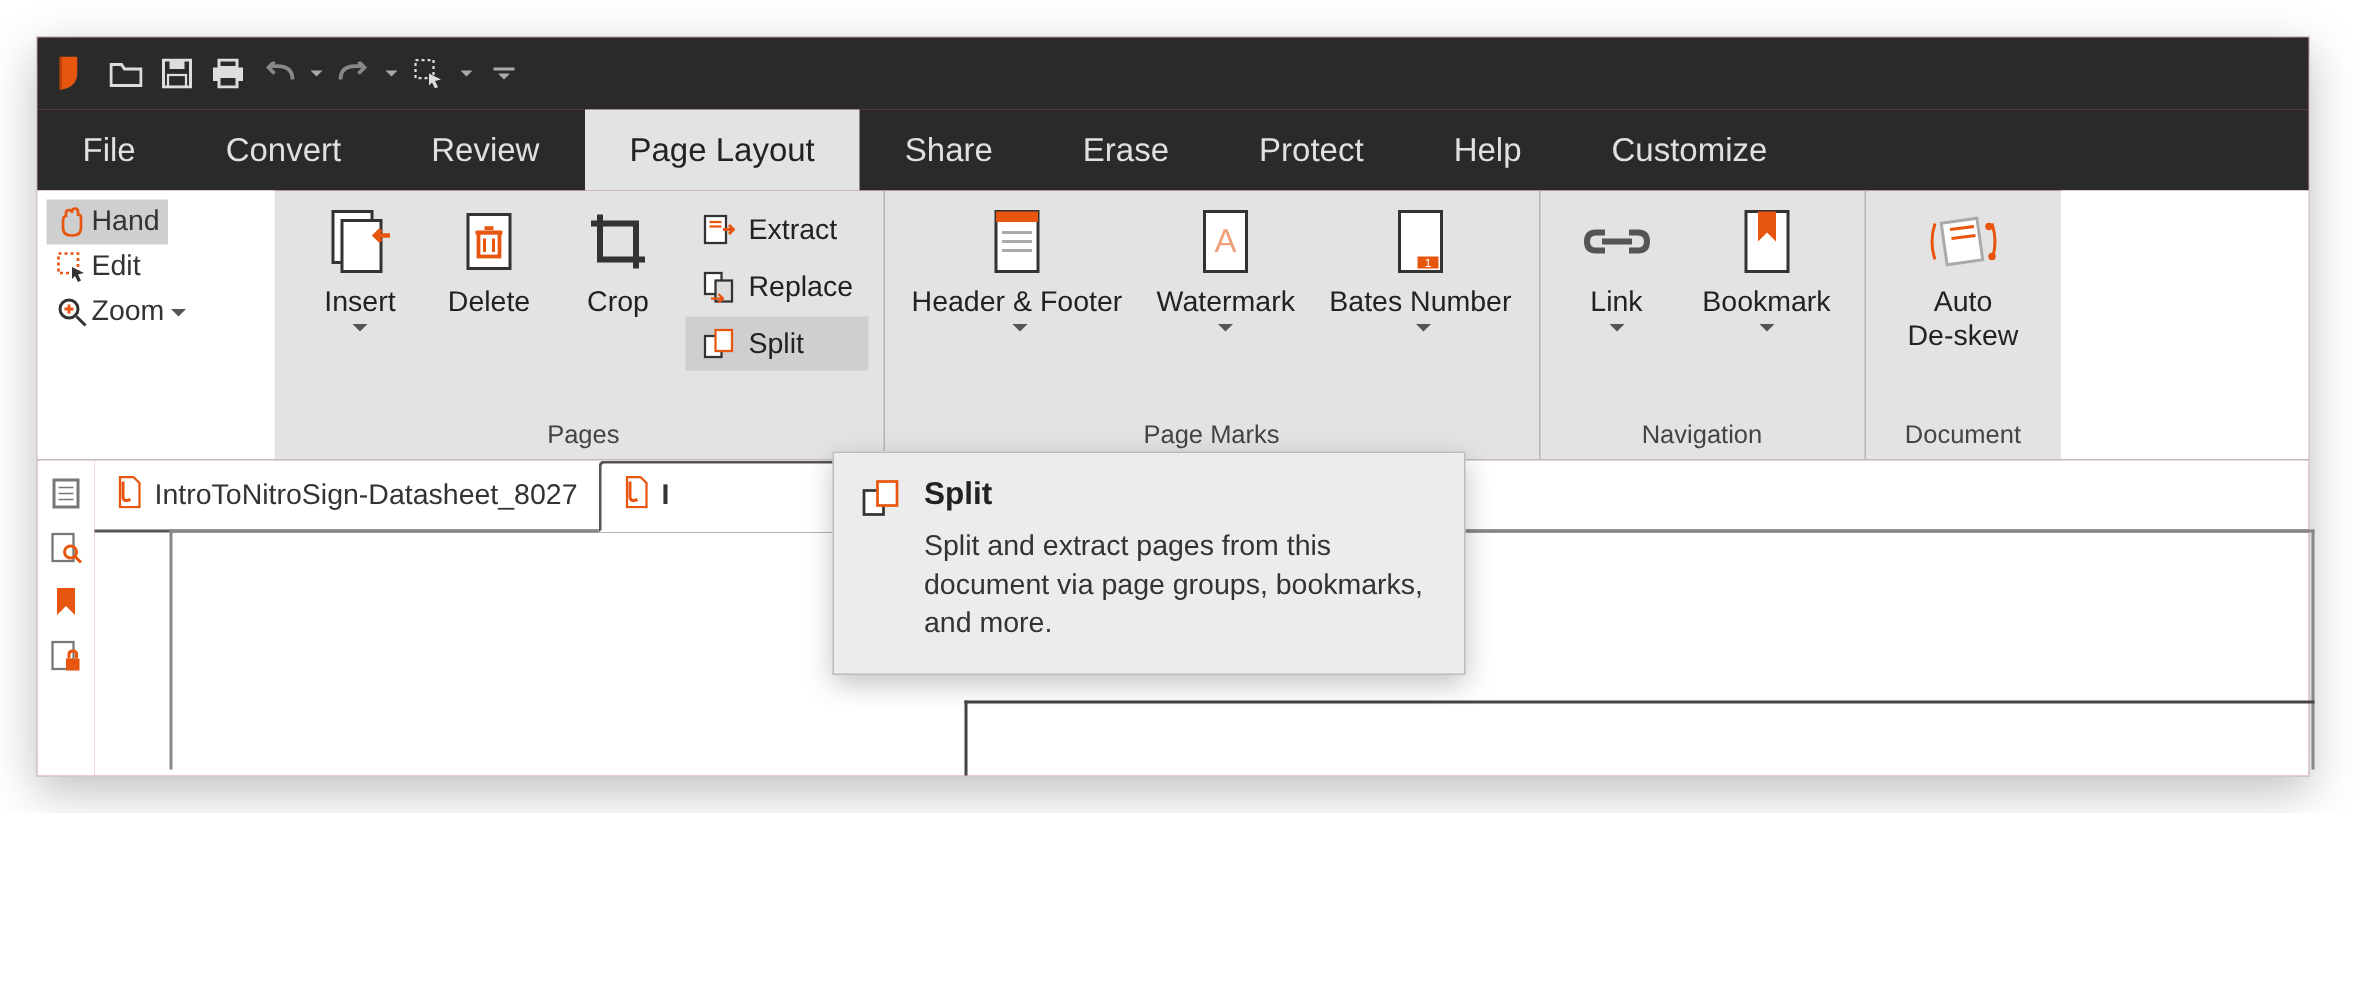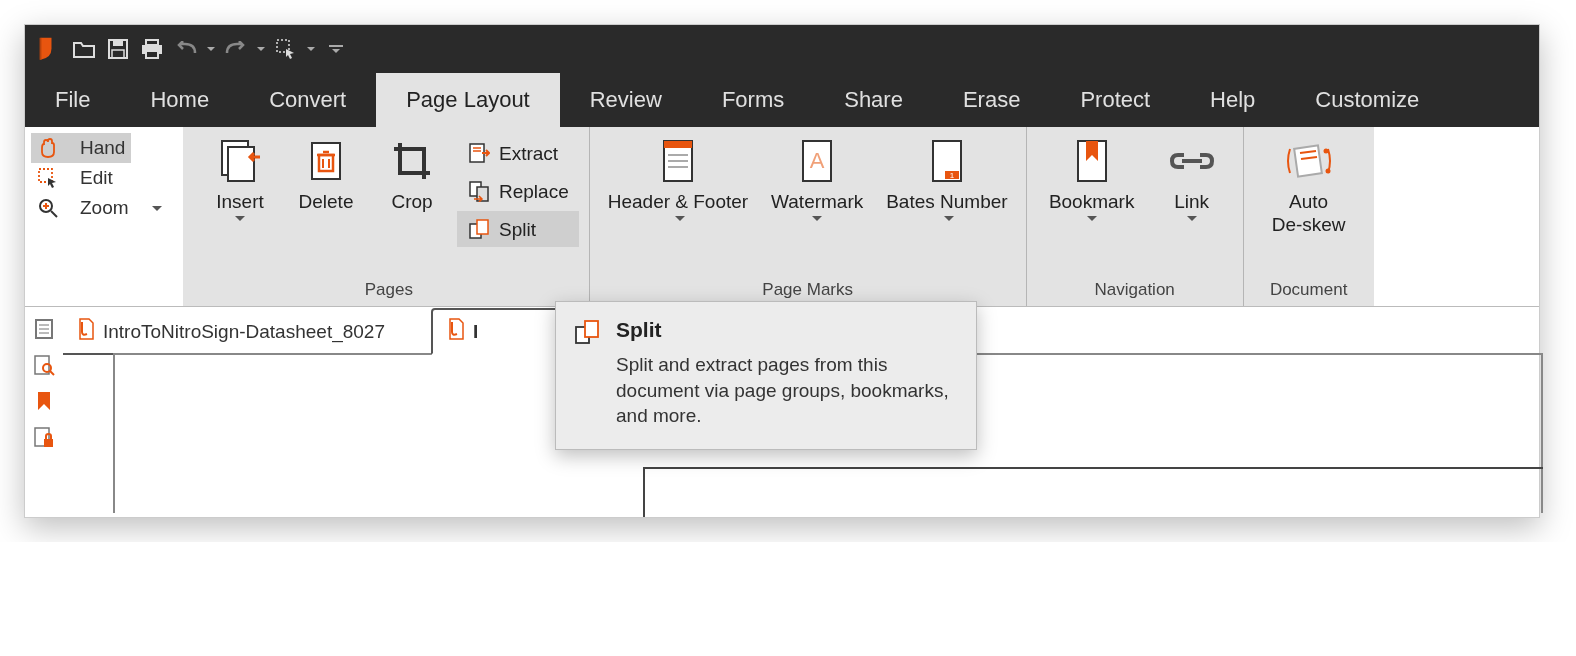--- a/index.html
+++ b/index.html
@@ -67,21 +67,21 @@
   }
   .ribbon-left {
     width: 158px;
     background: #fff;
     border-right: none;
     padding: 6px;
   }
   .tool-row {
     display: flex;
     align-items: center;
-    gap: 21px;
+    gap: 2px;
     padding: 4px 6px;
     font-size: 19px;
     color: #333;
   }
   .tool-row.selected {
     background: #cfcfcf;
     width: fit-content;
   }
   .tool-icon {
     width: 22px; height: 22px;
@@ -305,25 +305,23 @@
     </div>
     <div class="qat-drop"></div>
     <div class="qat-btn" style="flex-direction:column;gap:2px;">
       <div style="width:14px;height:2px;background:#aaa;"></div>
       <div class="qat-drop"></div>
     </div>
   </div>
 
   <div class="menubar">
     <div class="menuitem">File</div>
-    <div class="menuitem">Home</div>
     <div class="menuitem">Convert</div>
+    <div class="menuitem">Review</div>
     <div class="menuitem active">Page Layout</div>
-    <div class="menuitem">Review</div>
-    <div class="menuitem">Forms</div>
     <div class="menuitem">Share</div>
     <div class="menuitem">Erase</div>
     <div class="menuitem">Protect</div>
     <div class="menuitem">Help</div>
     <div class="menuitem">Customize</div>
   </div>
 
   <div class="ribbon">
 
     <div class="ribbon-left">
@@ -463,37 +461,37 @@
           </div>
           <span>Bates Number</span>
           <span class="btn-drop" style="display:inline-block;margin-left:4px;"></span>
         </div>
       </div>
       <div class="group-label">Page Marks</div>
     </div>
 
     <div class="ribbon-group">
       <div class="group-body">
+        <div class="big-btn">
+          <div class="icon-slot">
+            <svg width="44" height="24" viewBox="0 0 44 24">
+                <path d="M14 6 L8 6 Q2 6 2 12 Q2 18 8 18 L14 18 M30 6 L36 6 Q42 6 42 12 Q42 18 36 18 L30 18 M12 12 L32 12" fill="none" stroke="#555" stroke-width="4"></path>
+              </svg>
+          </div>
+          <span>Link</span>
+          <span class="btn-drop"></span>
+        </div>
         <div class="big-btn" style="min-width:110px;">
           <div class="icon-slot">
             <svg width="40" height="48" viewBox="0 0 40 48">
                 <rect x="6" y="4" width="28" height="40" fill="#fff" stroke="#333" stroke-width="2"></rect>
                 <path d="M14 4 L14 24 L20 18 L26 24 L26 4 Z" fill="#e8550f"></path>
               </svg>
           </div>
           <span>Bookmark</span>
-          <span class="btn-drop"></span>
-        </div>
-        <div class="big-btn">
-          <div class="icon-slot">
-            <svg width="44" height="24" viewBox="0 0 44 24">
-                <path d="M14 6 L8 6 Q2 6 2 12 Q2 18 8 18 L14 18 M30 6 L36 6 Q42 6 42 12 Q42 18 36 18 L30 18 M12 12 L32 12" fill="none" stroke="#555" stroke-width="4"></path>
-              </svg>
-          </div>
-          <span>Link</span>
           <span class="btn-drop"></span>
         </div>
       </div>
       <div class="group-label">Navigation</div>
     </div>
 
     <div class="ribbon-group" style="border-right:none;">
       <div class="group-body">
         <div class="big-btn" style="min-width:110px;">
           <div class="icon-slot">
@@ -541,21 +539,21 @@
       <div class="sideicon">
         <svg width="22" height="22" viewBox="0 0 22 22">
             <rect x="2" y="2" width="14" height="18" fill="none" stroke="#777" stroke-width="1.5"></rect>
             <rect x="11" y="13" width="9" height="8" fill="#e8550f"></rect>
             <path d="M13 13 L13 10 Q13 8 15.5 8 Q18 8 18 10 L18 13" fill="none" stroke="#e8550f" stroke-width="2"></path>
           </svg>
       </div>
     </div>
 
     <div class="doc-pane">
-      <div class="tabs-row" style="height:48px;gap:32px;">
+      <div class="tabs-row" style="height:48px;">
         <div class="doc-tab">
           <span>
             <svg width="18" height="22" viewBox="0 0 18 22">
                 <path d="M3 1 L12 1 L16 5 L16 21 L3 21 Z" fill="#fff" stroke="#e8550f" stroke-width="1.5"></path>
                 <path d="M5 4 L5 14 Q5 18 10 16" fill="none" stroke="#e8550f" stroke-width="2"></path>
               </svg>
           </span>
           <span>IntroToNitroSign-Datasheet_8027</span>
         </div>
         <div class="doc-tab active" style="width:520px;justify-content:space-between;">

